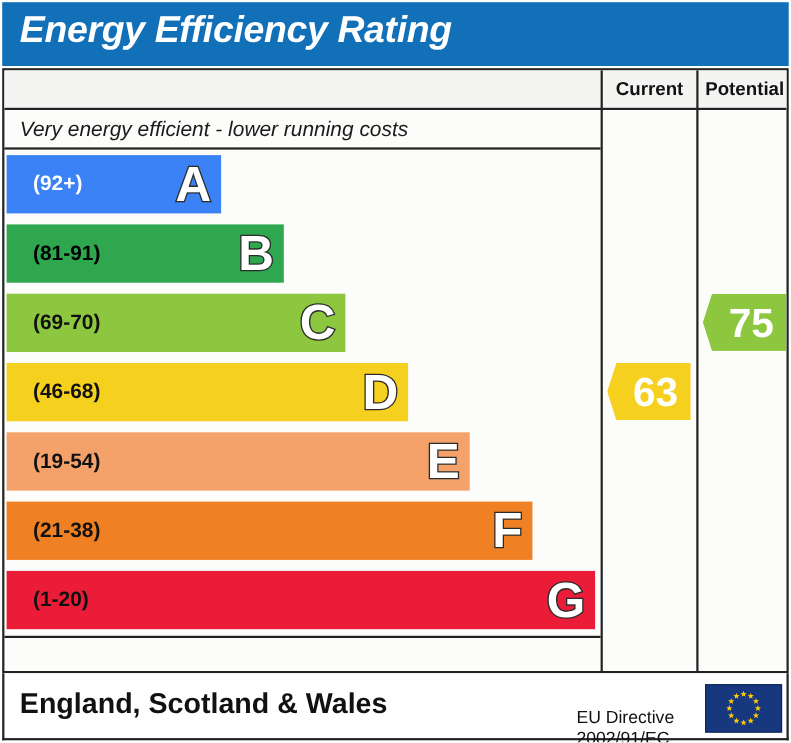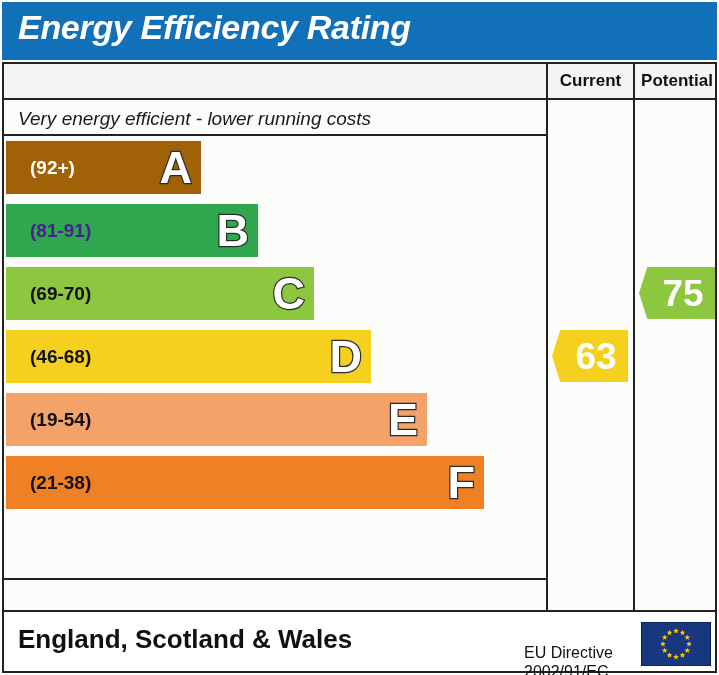--- a/index.html
+++ b/index.html
@@ -222,43 +222,47 @@
 
     <div class="col-div c1"></div>
     <div class="col-div c2"></div>
 
     <div class="caption top">Very energy efficient - lower running costs</div>
     <div class="caption-rule top"></div>
 
     <div class="caption-rule bottom"></div>
 
     <div class="bars" id="bars-container">
-        <div class="band" style="top: 5px; width: 195px; background: #a16207;">
+        <div class="band" style="top: 5px; width: 195px; background: #3b82f6;">
           <span class="band-range" style="color: rgb(255, 255, 255);">(92+)</span>
           <span class="band-letter">A</span>
         </div>
         <div class="band" style="top: 68px; width: 252px; background: rgb(46, 167, 79);">
-          <span class="band-range" style="color: #4c1d95;">(81-91)</span>
+          <span class="band-range" style="color: #000000;">(81-91)</span>
           <span class="band-letter">B</span>
         </div>
         <div class="band" style="top: 131px; width: 308px; background: rgb(141, 198, 63);">
           <span class="band-range" style="color: rgb(17, 17, 17);">(69-70)</span>
           <span class="band-letter">C</span>
         </div>
         <div class="band" style="top: 194px; width: 365px; background: rgb(245, 208, 30);">
           <span class="band-range" style="color: rgb(17, 17, 17);">(46-68)</span>
           <span class="band-letter">D</span>
         </div>
         <div class="band" style="top: 257px; width: 421px; background: rgb(244, 162, 106);">
           <span class="band-range" style="color: rgb(17, 17, 17);">(19-54)</span>
           <span class="band-letter">E</span>
         </div>
         <div class="band" style="top: 320px; width: 478px; background: rgb(239, 128, 35);">
           <span class="band-range" style="color: rgb(17, 17, 17);">(21-38)</span>
           <span class="band-letter">F</span>
+        </div>
+        <div class="band" style="top: 383px; width: 535px; background: rgb(235, 28, 56);">
+          <span class="band-range" style="color: rgb(17, 17, 17);">(1-20)</span>
+          <span class="band-letter">G</span>
         </div>
       </div>
 
     <div id="ratings-container">
         <div class="rating" style="left: 548px; width: 76px; top: 266px; background: rgb(245, 208, 30);">
           <span class="rating-value">63</span>
         </div>
         <div class="rating" style="left: 635px; width: 76px; top: 203px; background: rgb(141, 198, 63);">
           <span class="rating-value">75</span>
         </div>

